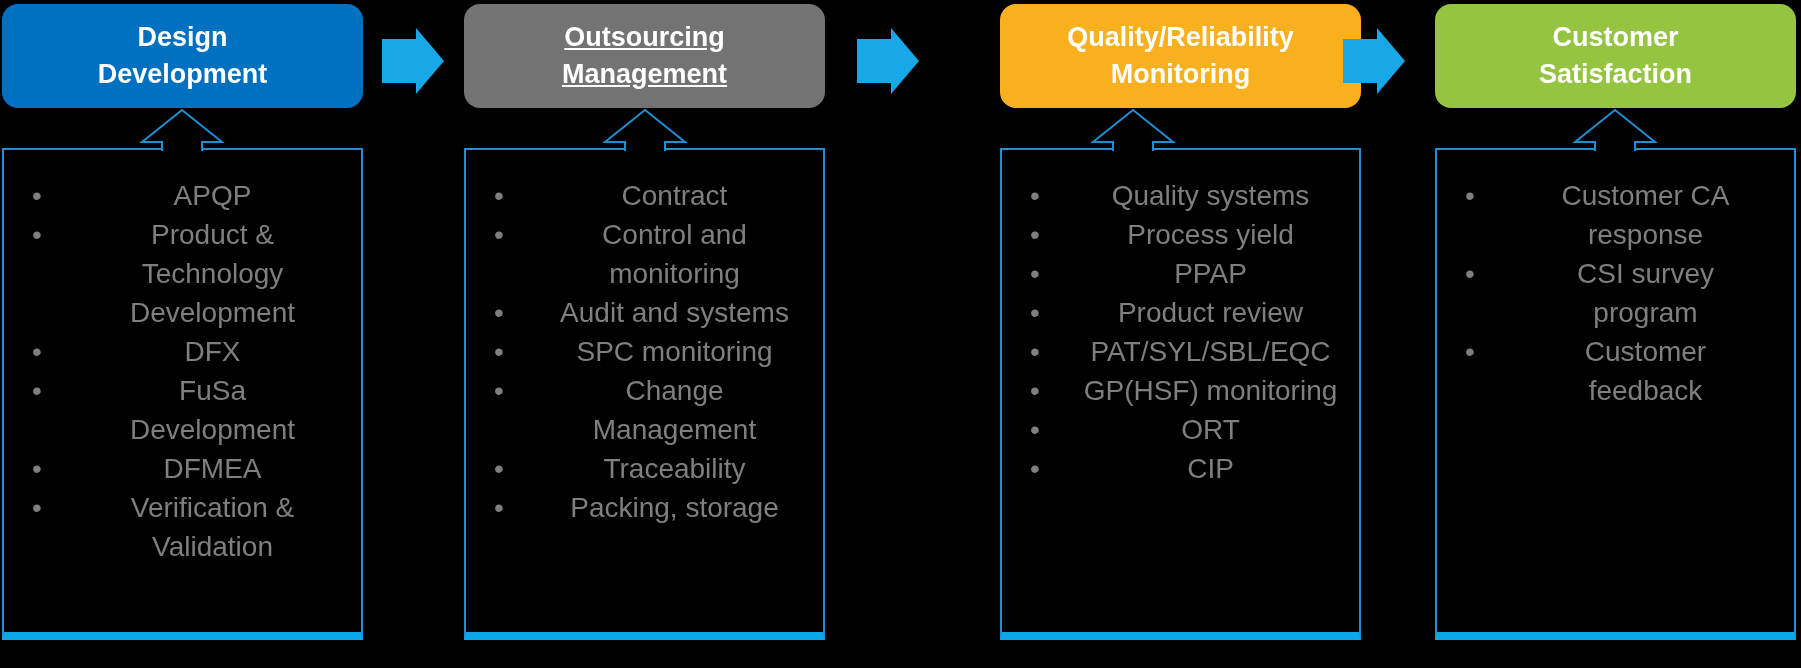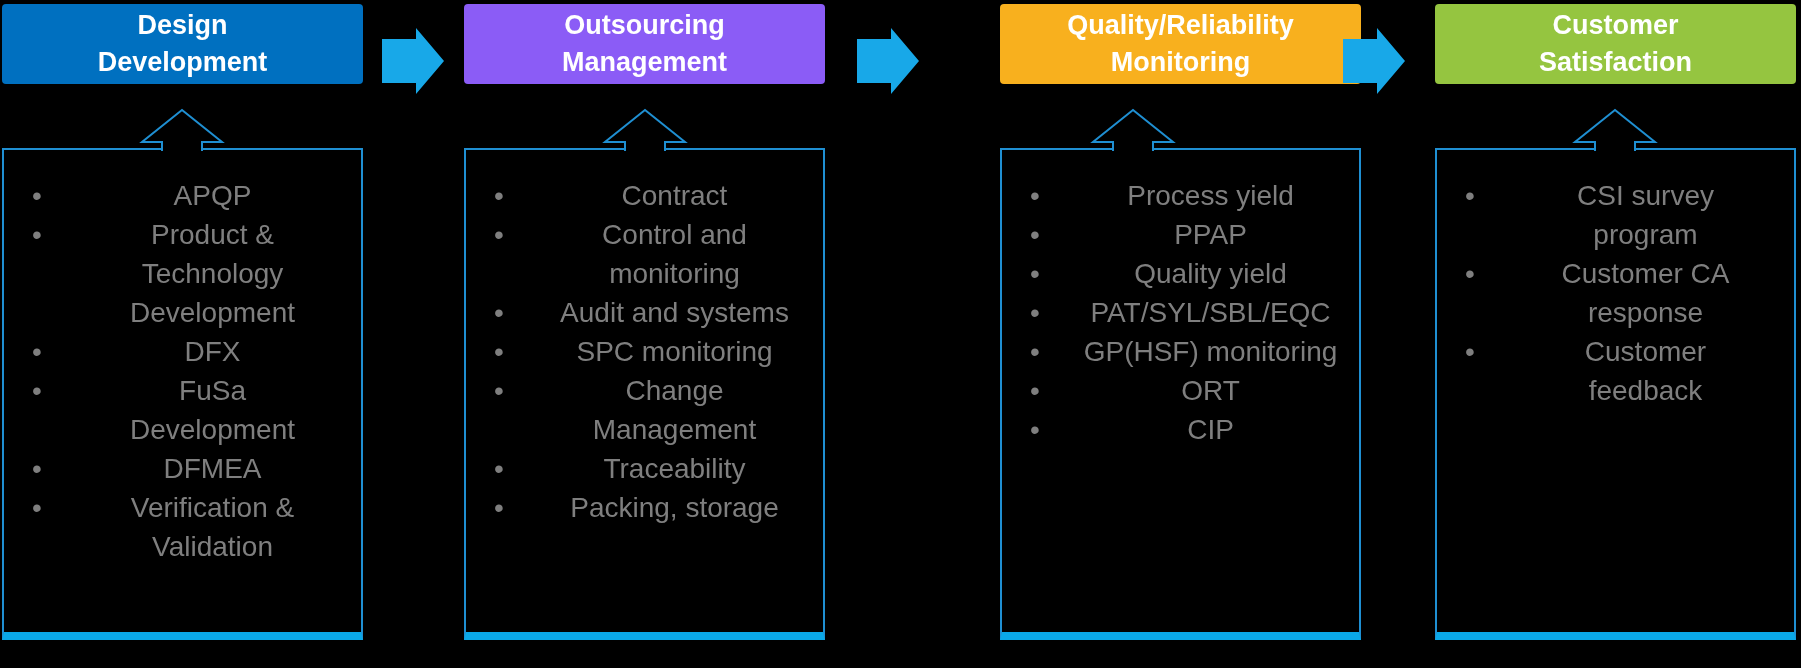--- a/index.html
+++ b/index.html
@@ -3,21 +3,21 @@
 <meta charset="utf-8">
 <style>
   html,body{margin:0;padding:0;background:#000;}
   .canvas{
     position:relative;width:1801px;height:668px;overflow:hidden;
     background:var(--background,#000);
     font-family:"Liberation Sans",sans-serif;
   }
   
   .header-box{
-    position:absolute;top:4px;height:80px;border-radius:4px;
+    position:absolute;top:4px;height:104px;border-radius:16px;
     display:flex;align-items:center;justify-content:center;
     color:#fff;font-weight:bold;font-size:27px;line-height:37px;
     text-align:center;white-space:pre-line;box-sizing:border-box;
   }
   .x1{left:2px;width:361px;}
   .x2{left:464px;width:361px;}
   .x3{left:952px;width:361px;margin-left:48px;}
   .x4{left:1435px;width:361px;}
   
   .list-box{
@@ -42,21 +42,21 @@
   .flow-arrow polygon{fill:var(--arrow,#18A8E8);}
   .fa1{left:382px;} .fa2{left:857px;} .fa3{left:1343px;}
 </style>
 </head>
 <body>
 
 <div class="canvas">
 
   <div class="header-box x1" style="background: rgb(0, 112, 192);">Design
 Development</div>
-  <div class="header-box x2" style="background: #8b5cf6;">Outsourcing
+  <div class="header-box x2" style="background: #737373; text-decoration: underline;">Outsourcing
 Management</div>
   <div class="header-box x3" style="background: rgb(248, 176, 30);">Quality/Reliability
 Monitoring</div>
   <div class="header-box x4" style="background: rgb(149, 197, 64);">Customer
 Satisfaction</div>
 
   <svg class="flow-arrow fa1" viewBox="0 0 62 66">
     <polygon points="0,11 34,11 34,0 62,33 34,66 34,55 0,55"></polygon>
   </svg>
   <svg class="flow-arrow fa2" viewBox="0 0 62 66">
@@ -88,35 +88,36 @@
         <li>Audit and systems</li>
         <li>SPC monitoring</li>
         <li>Change
 Management</li>
         <li>Traceability</li>
         <li>Packing, storage</li>
       </ul>
   </div>
   <div class="list-box x3">
     <ul>
+        <li>Quality systems</li>
         <li>Process yield</li>
         <li>PPAP</li>
-        <li>Quality yield</li>
+        <li>Product review</li>
         <li>PAT/SYL/SBL/EQC</li>
         <li>GP(HSF) monitoring</li>
         <li>ORT</li>
         <li>CIP</li>
       </ul>
   </div>
   <div class="list-box x4">
     <ul>
+        <li>Customer CA
+response</li>
         <li>CSI survey
 program</li>
-        <li>Customer CA
-response</li>
         <li>Customer
 feedback</li>
       </ul>
   </div>
 
   <svg class="callout co1" viewBox="0 0 90 45">
     <path d="M25,45 L25,36 L5,36 L45,4 L85,36 L65,36 L65,45"></path>
   </svg>
   <svg class="callout co2" viewBox="0 0 90 45">
     <path d="M25,45 L25,36 L5,36 L45,4 L85,36 L65,36 L65,45"></path>

